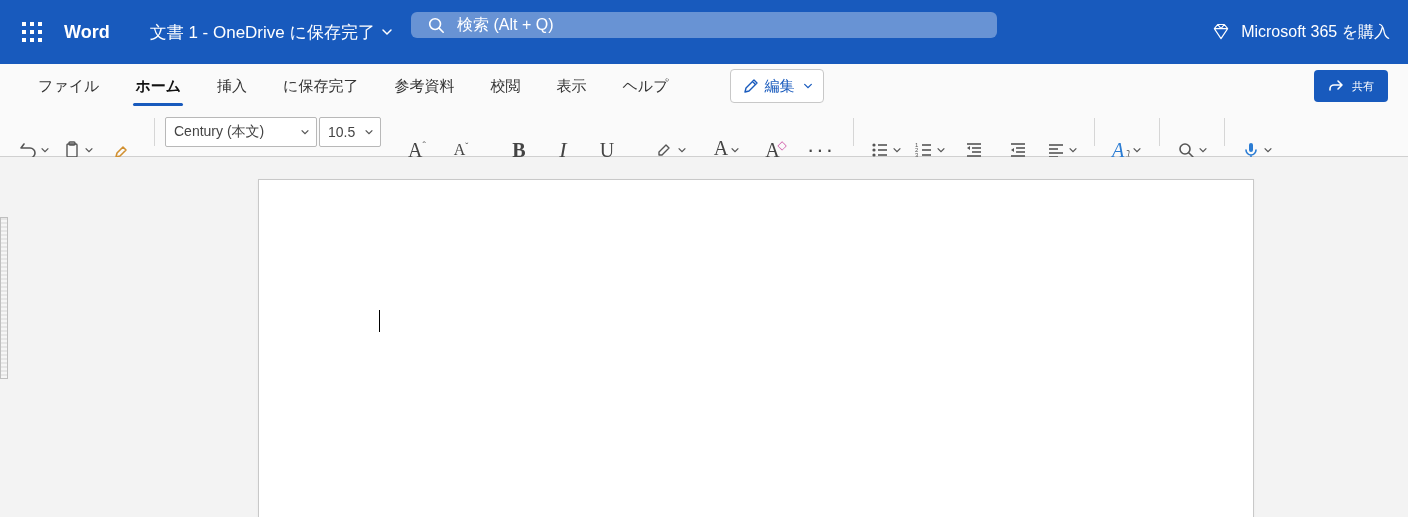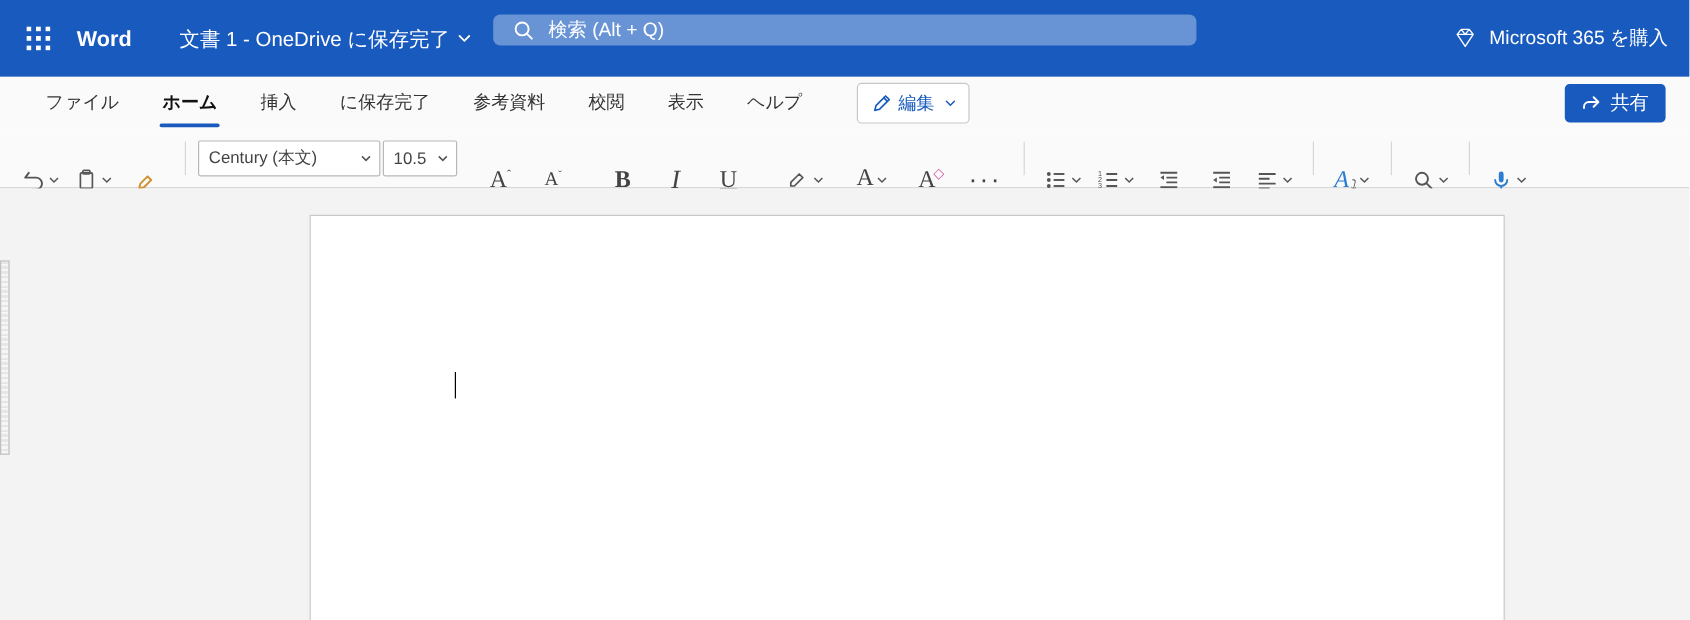--- a/index.html
+++ b/index.html
@@ -109,21 +109,21 @@
     position: absolute;
     left: 16px;
     right: 16px;
     bottom: 2px;
     height: 3px;
     background: #185abd;
     border-radius: 2px;
   }
 
   .edit-btn {
-    margin-left: 27px;
+    margin-left: 43px;
     height: 32px;
     display: flex;
     align-items: center;
     gap: 6px;
     border: 1px solid #c8c8c8;
     border-radius: 4px;
     padding: 0 10px 0 12px;
     color: #185abd;
     cursor: pointer;
     font-size: 15px;
@@ -134,21 +134,21 @@
   .share-btn {
     margin-left: auto;
     height: 32px;
     background: #185abd;
     color: #fff;
     border-radius: 4px;
     display: flex;
     align-items: center;
     gap: 8px;
     padding: 0 14px;
-    font-size: 16px;
+    font-size: 11px;
     cursor: pointer;
   }
   .share-btn svg { width: 16px; height: 16px; }
 
   
   .toolbar {
     height: 48px;
     background: #fafafa;
     border-bottom: 1px solid #d0d0d0;
     display: flex;

